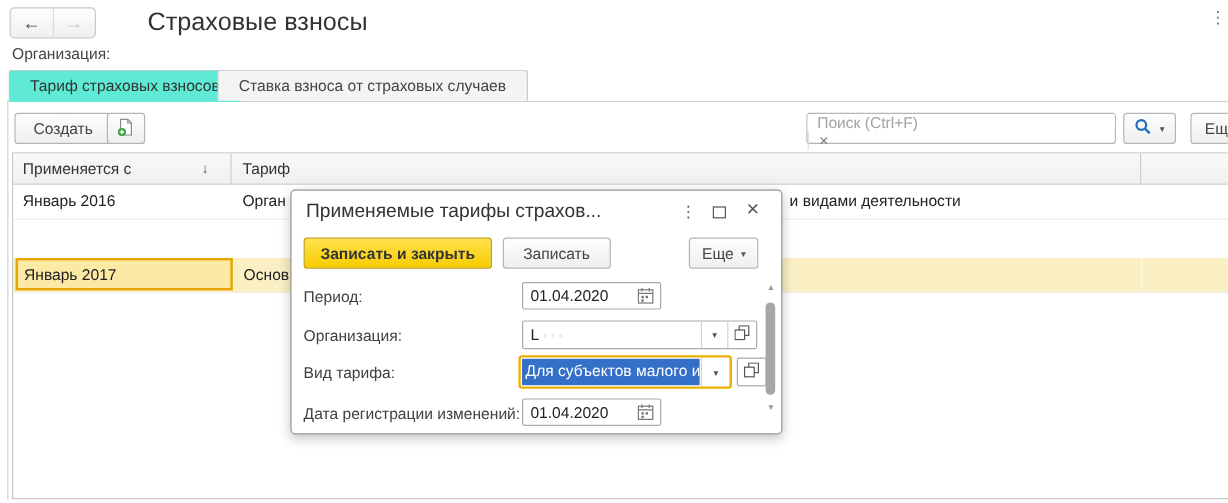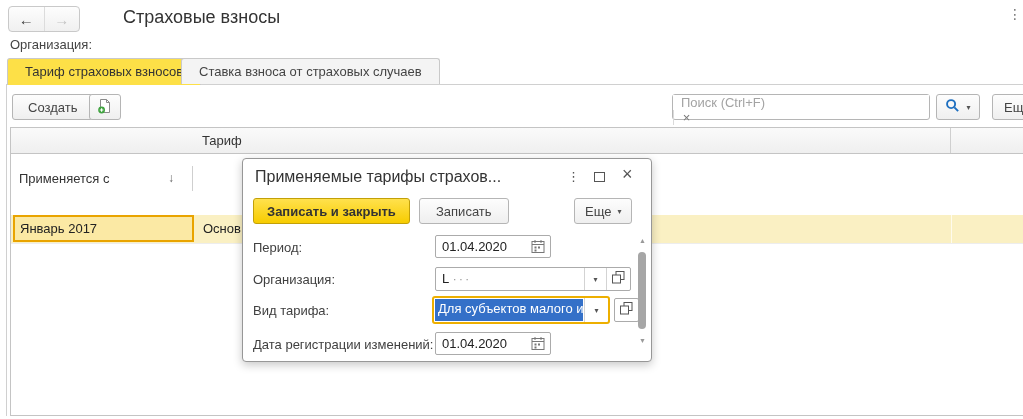--- a/index.html
+++ b/index.html
@@ -12,32 +12,32 @@
   .abs { position:absolute; }
 
   
   .navgroup { left:8px; top:6px; width:72px; height:26px; display:flex;
     border:1px solid #C9C9C9; border-radius:4px;
     background:linear-gradient(#FDFDFD,#F0F0F0); }
   .navbtn { flex:1; display:flex; align-items:center; justify-content:center;
     font-size:15px; cursor:default; }
   .navbtn.back { color:#444; }
   .navbtn.fwd  { color:#C4C4C4; border-left:1px solid #DCDCDC; }
-  .page-title { left:123px; top:7px; font-size:18px; color:#333; }
+  .page-title { left:123px; top:7px; font-size:21px; color:#333; }
   .kebab-top { left:1008px; top:6px; font-size:14px; color:#777; }
 
   .org-label { left:10px; top:37px; color:#444; }
 
   
   .content-panel { left:6px; top:84px; width:1017px; height:332px;
     border-top:1px solid #D0D0D0; border-left:1px solid #D0D0D0; }
   .tab { top:58px; height:26px; line-height:25px; padding:0 17px;
     border:1px solid #C9C9C9; border-bottom:none;
     border-radius:3px 3px 0 0; z-index:3; color:#444; cursor:default; }
-  .tab.active { left:7px; height:27px; background:#fde047; color:#333; }
+  .tab.active { left:7px; height:27px; background:#5eead4; color:#333; }
   .tab.inactive { left:181px; background:#F4F4F4; }
 
   
   .btn { height:26px; display:inline-flex; align-items:center; justify-content:center;
     background:linear-gradient(#FDFDFD,#EFEFEF); border:1px solid #B5B5B5;
     border-radius:3px; color:#444; font-size:13px; cursor:default; }
   .arrow-down { font-size:8px; color:#555; margin-left:6px; }
 
   .create-btn { left:12px; top:94px; padding:0 15px; }
   .copy-btn { left:89px; top:94px; width:32px; }
@@ -51,21 +51,21 @@
     align-items:center; justify-content:center; color:#777; font-size:13px; cursor:default; }
   .search-btn { left:936px; top:94px; width:44px; }
   .more-top { left:992px; top:94px; width:64px; padding-left:11px; justify-content:flex-start; }
 
   
   .grid { left:10px; top:127px; width:1015px; height:289px;
     border:1px solid #C4C4C4; background:#fff; }
   .grid-header { position:absolute; left:0; top:0; right:0; height:26px;
     background:linear-gradient(#FAFAFA,#EFEFEF); border-bottom:1px solid #C4C4C4; }
   .hcell { position:absolute; top:0; height:25px; line-height:25px; color:#333; }
-  .hcell1 { left:0; width:182px; padding-left:8px; border-right:1px solid #CFCFCF;margin-top:38px; }
+  .hcell1 { left:0; width:182px; padding-left:8px; border-right:1px solid #CFCFCF; }
   .hcell2 { left:182px; width:758px; padding-left:9px; border-right:1px solid #CFCFCF; }
   .sort-arrow { position:absolute; left:157px; top:0; color:#666; font-size:12px; }
   .trow { position:absolute; left:0; right:0; height:29px; }
   .row1 { top:26px; background:#fff; border-bottom:1px solid #EDEDED; }
   .row2 { top:55px; background:#FAF0C3; border-bottom:1px solid #EDEDED;margin-top:32px; }
   .cell-applies { position:absolute; left:0; top:0; width:182px;
     line-height:28px; padding-left:8px; color:#222; }
   .cell-tariff { position:absolute; left:182px; right:0; top:0;
     line-height:28px; padding-left:9px; color:#222; }
   .frag-end { position:absolute; left:465px; top:0; }
@@ -178,20 +178,27 @@
   <div class="grid-header">
     <div class="hcell hcell1">
       <span>Применяется с</span>
       <span class="sort-arrow">↓</span>
     </div>
     <div class="hcell hcell2">
       <span>Тариф</span>
     </div>
   </div>
 
+  <div class="trow row1">
+    <div class="cell-applies">Январь 2016</div>
+    <div class="cell-tariff" style="position:absolute;">
+      <span>Орган</span>
+      <span class="frag-end">и видами деятельности</span>
+    </div>
+  </div>
 
   <div class="trow row2">
     <div class="col3-sep"></div>
     <div class="active-cell">Январь 2017</div>
     <div class="cell-tariff">
       <span>Основ</span>
     </div>
   </div>
 </div>
 

